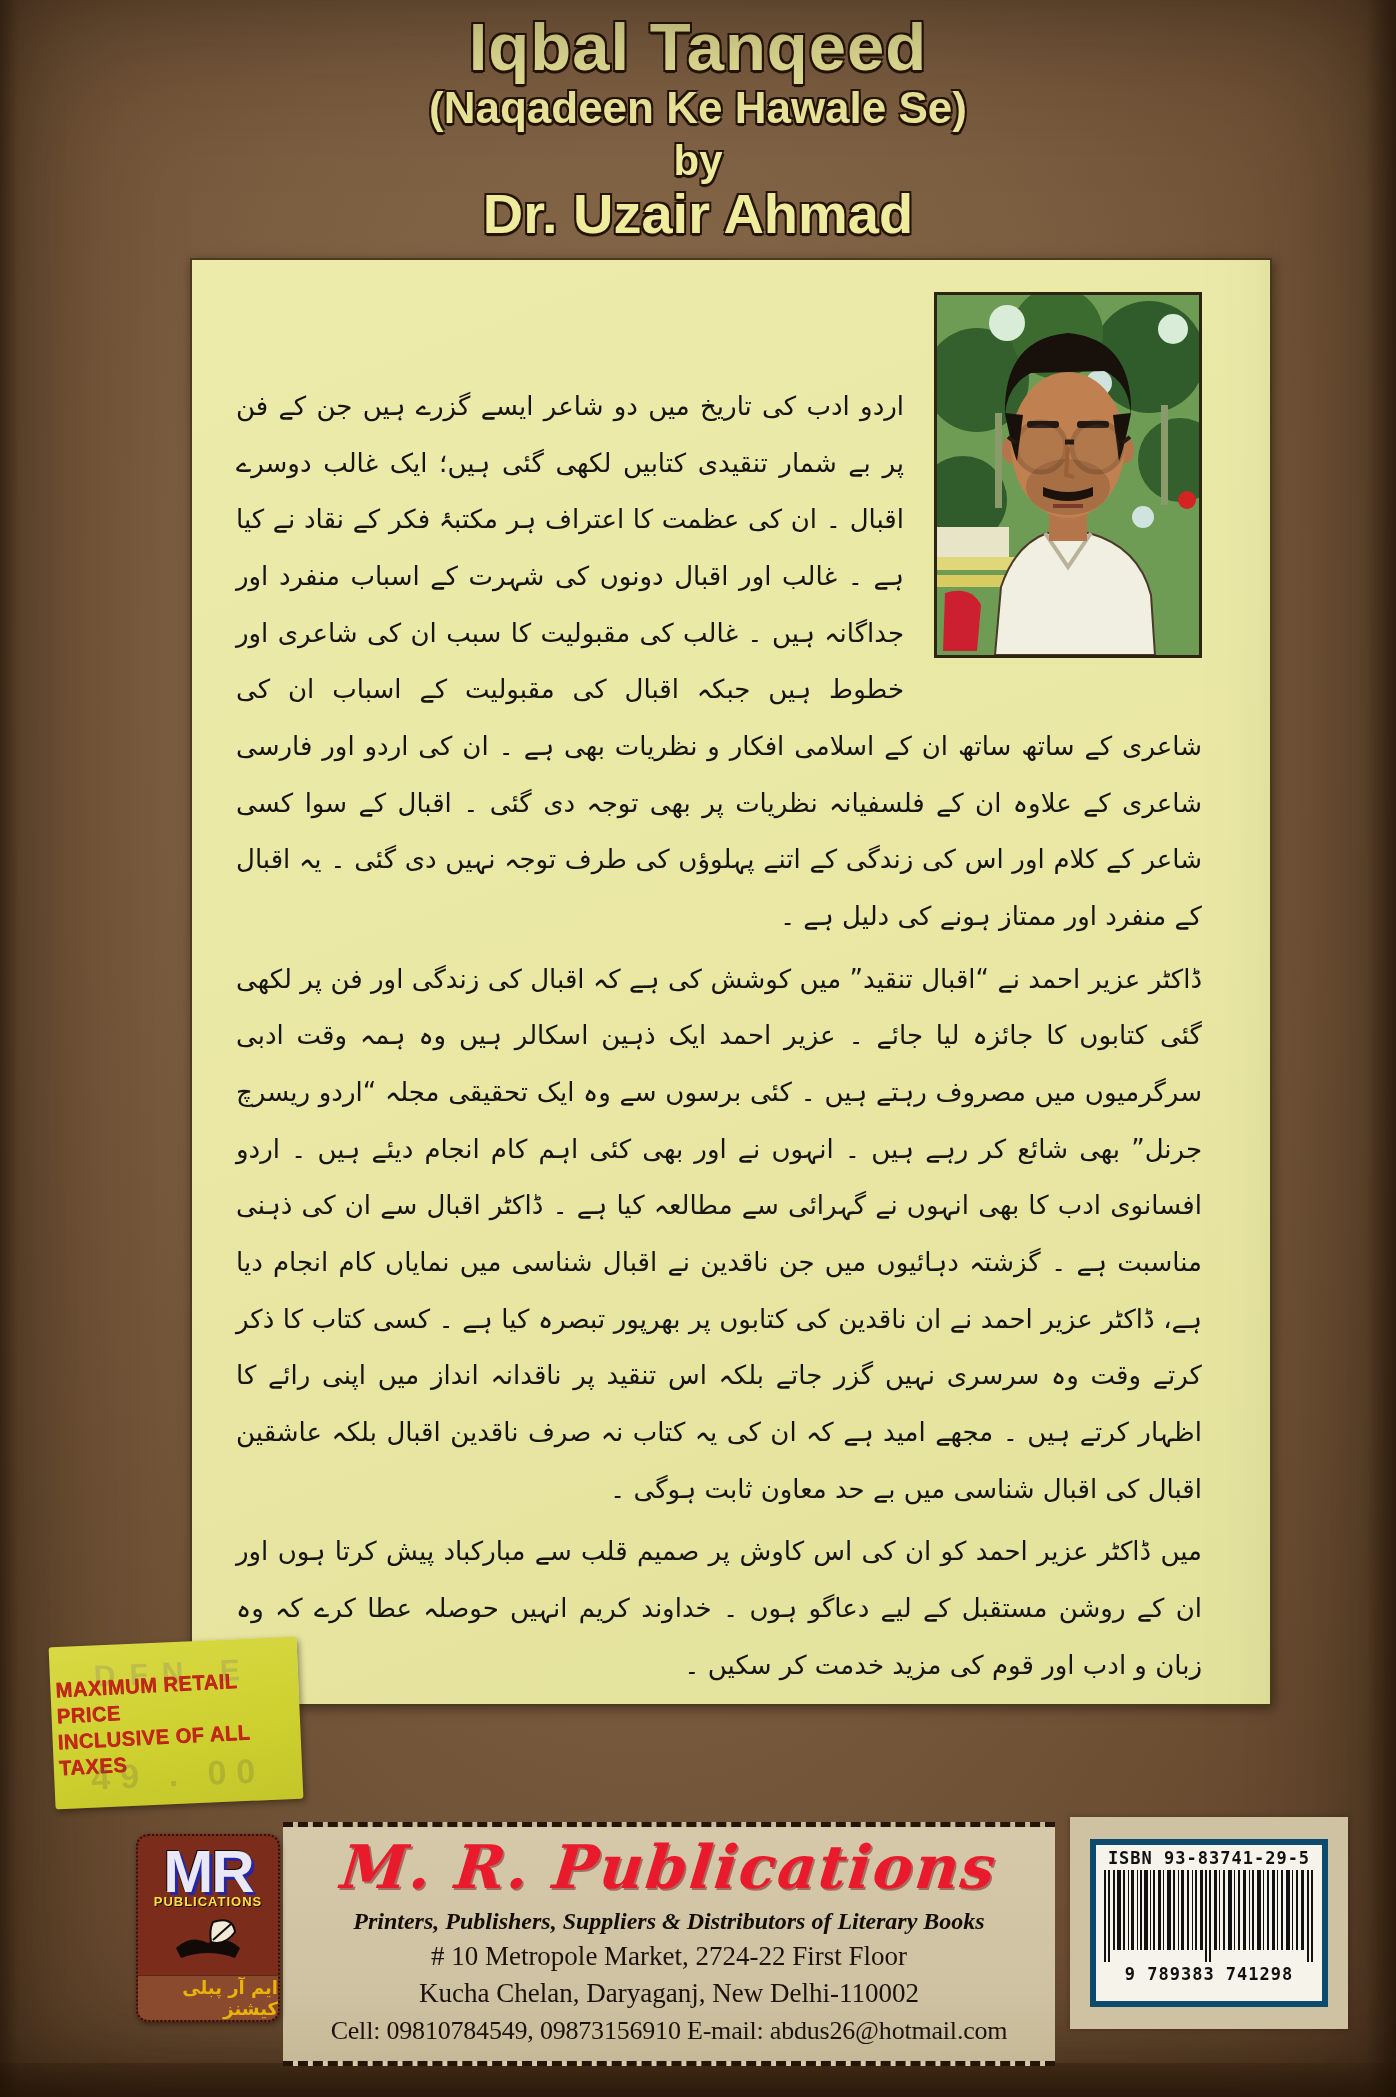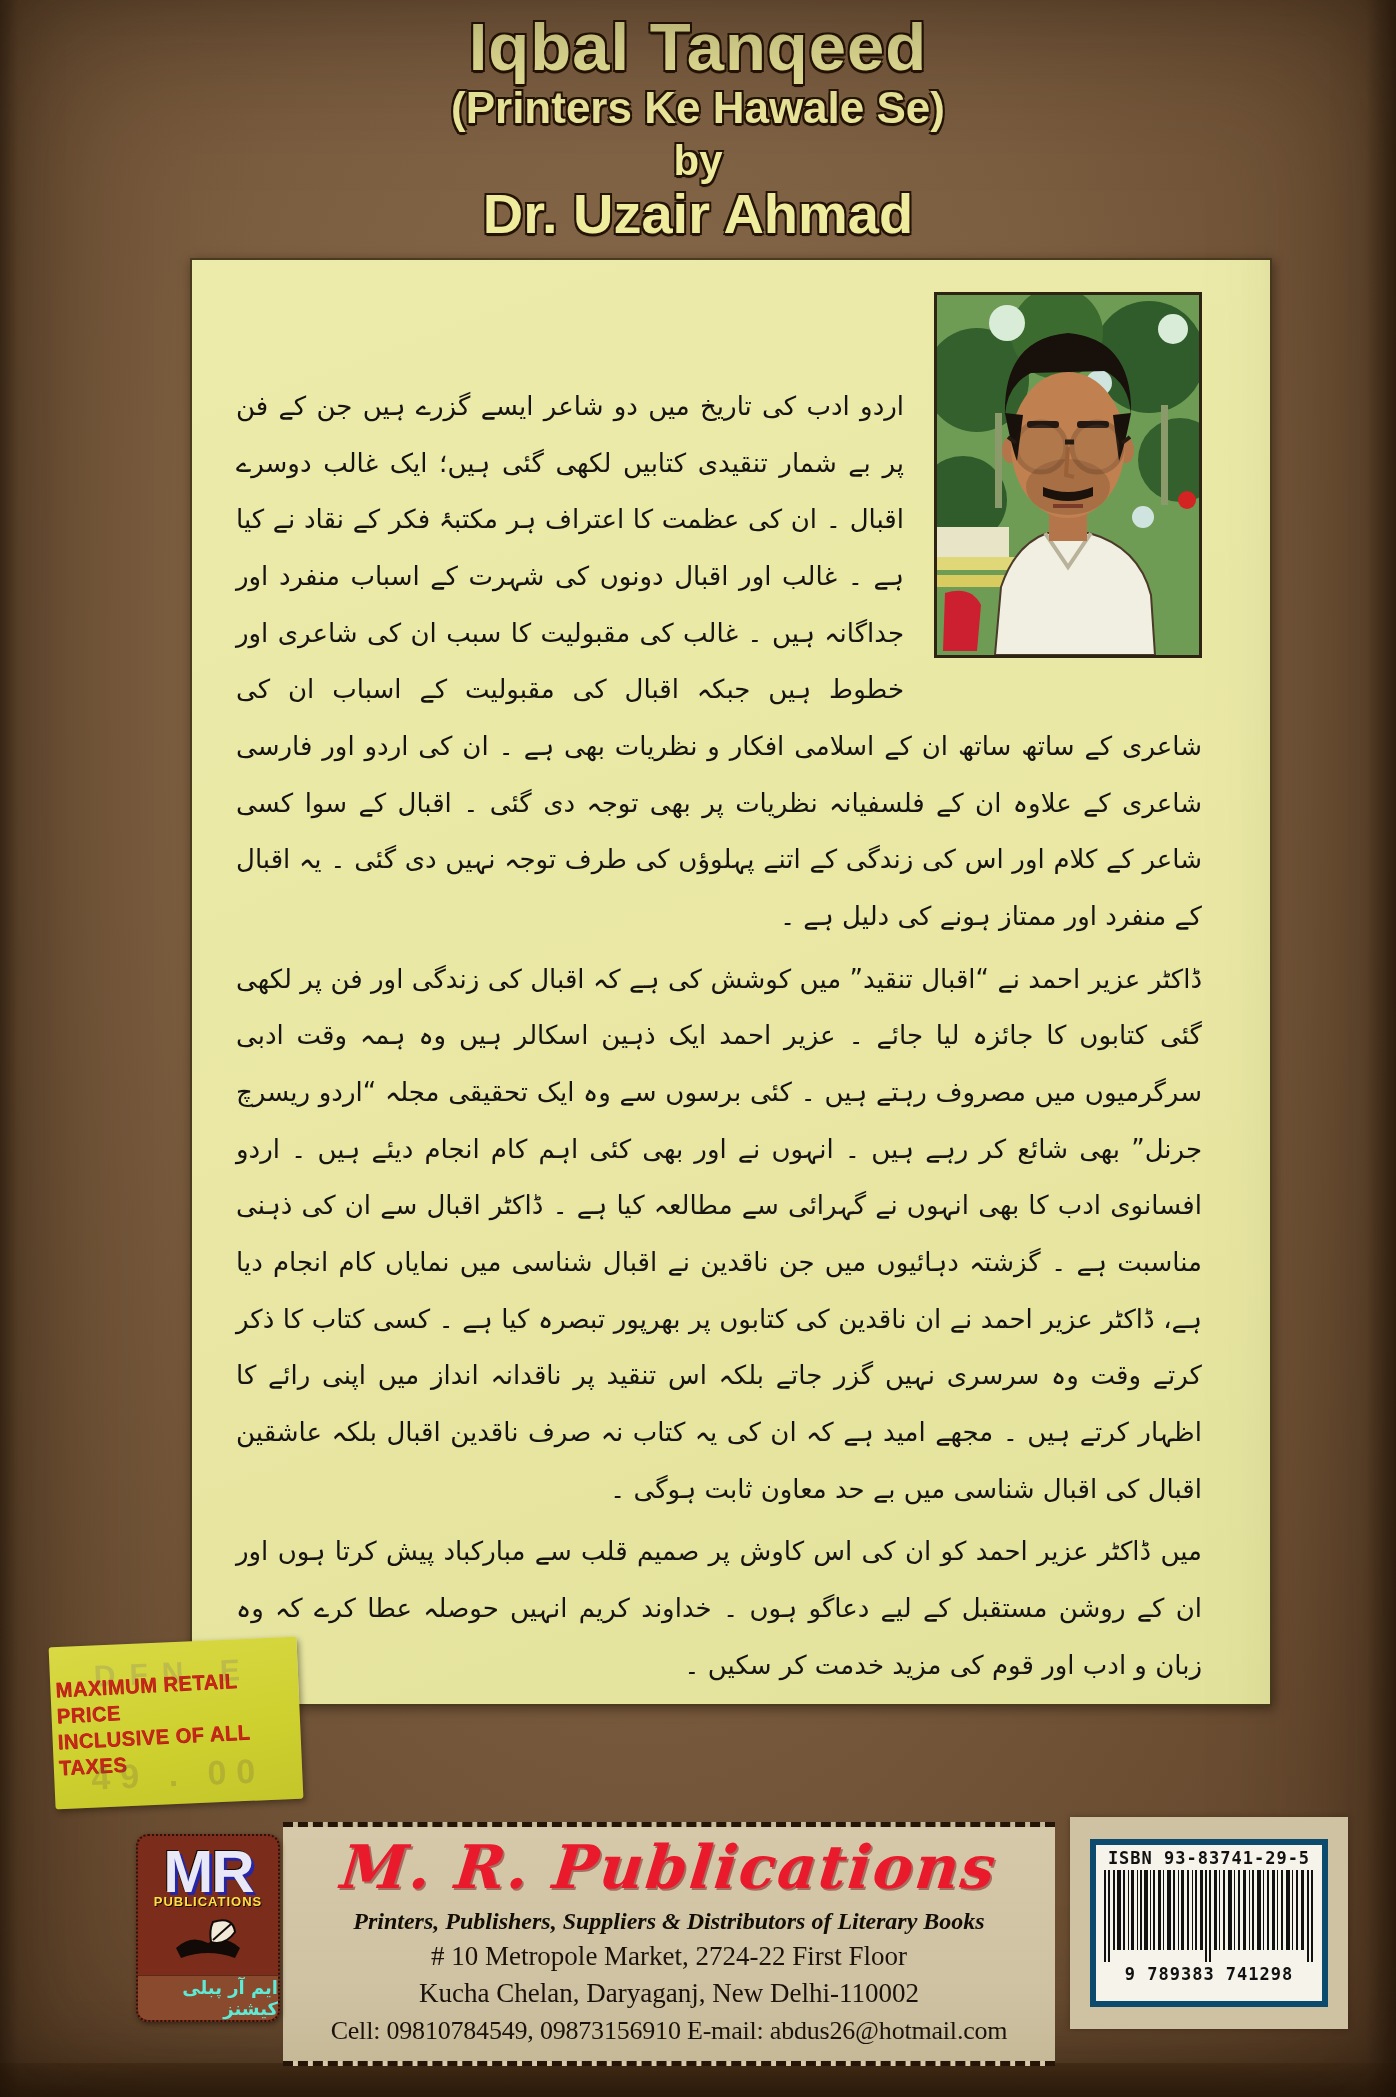--- a/index.html
+++ b/index.html
@@ -61,21 +61,21 @@
     text-shadow:3px 3px 0 #2626a6,-1px -1px 0 #140a06;line-height:1;
   }
   .logo-pub{
     position:absolute;top:58px;left:0;width:100%;text-align:center;
     font-size:13px;font-weight:bold;letter-spacing:1px;color:#fde047;
     text-shadow:1px 1px 0 #140a06;
   }
   .logo-book{position:absolute;top:80px;left:35px;}
   .logo-urdu{
     position:absolute;bottom:0;left:0;width:100%;height:44px;background:#8a4a2e;
-    color:#5eead4;font-family:"DejaVu Sans",sans-serif;font-size:18px;font-weight:600;
+    color:#eab308;font-family:"DejaVu Sans",sans-serif;font-size:18px;font-weight:600;
     display:flex;align-items:center;justify-content:center;direction:rtl;
     border-top:1px solid #5c2a16;
   }
 
   
   .strip{
     position:absolute;left:283px;top:1822px;width:772px;height:244px;
     background:linear-gradient(180deg,#d6c9a9 0%, #cfc2a2 70%, #c6b998 100%);
     border-top:5px dashed #241508;border-bottom:5px dashed #241508;box-sizing:border-box;
     text-align:center;z-index:2;
@@ -108,21 +108,21 @@
 
   .bottom-band{position:absolute;left:0;top:2063px;width:100%;height:34px;background:linear-gradient(180deg,#55391f,#3a2614);}
 </style>
 </head>
 <body>
 
 <div class="cover">
 
   <header class="title-block">
     <div class="title ts">Iqbal Tanqeed</div>
-    <div class="subtitle ts">(Printers Ke Hawale Se)</div>
+    <div class="subtitle ts">(Naqadeen Ke Hawale Se)</div>
     <div class="byline ts">by</div>
     <div class="author ts">Dr. Uzair Ahmad</div>
   </header>
 
   <section class="panel">
     <figure class="photo" style="margin-inline:0 30px;">
       <svg width="262" height="360" viewBox="0 0 262 360" xmlns="http://www.w3.org/2000/svg">
         <rect width="262" height="360" fill="#6f9c55"></rect>
         <circle cx="40" cy="85" r="52" fill="#33602c"></circle>
         <circle cx="212" cy="62" r="56" fill="#2f5c2a"></circle>

